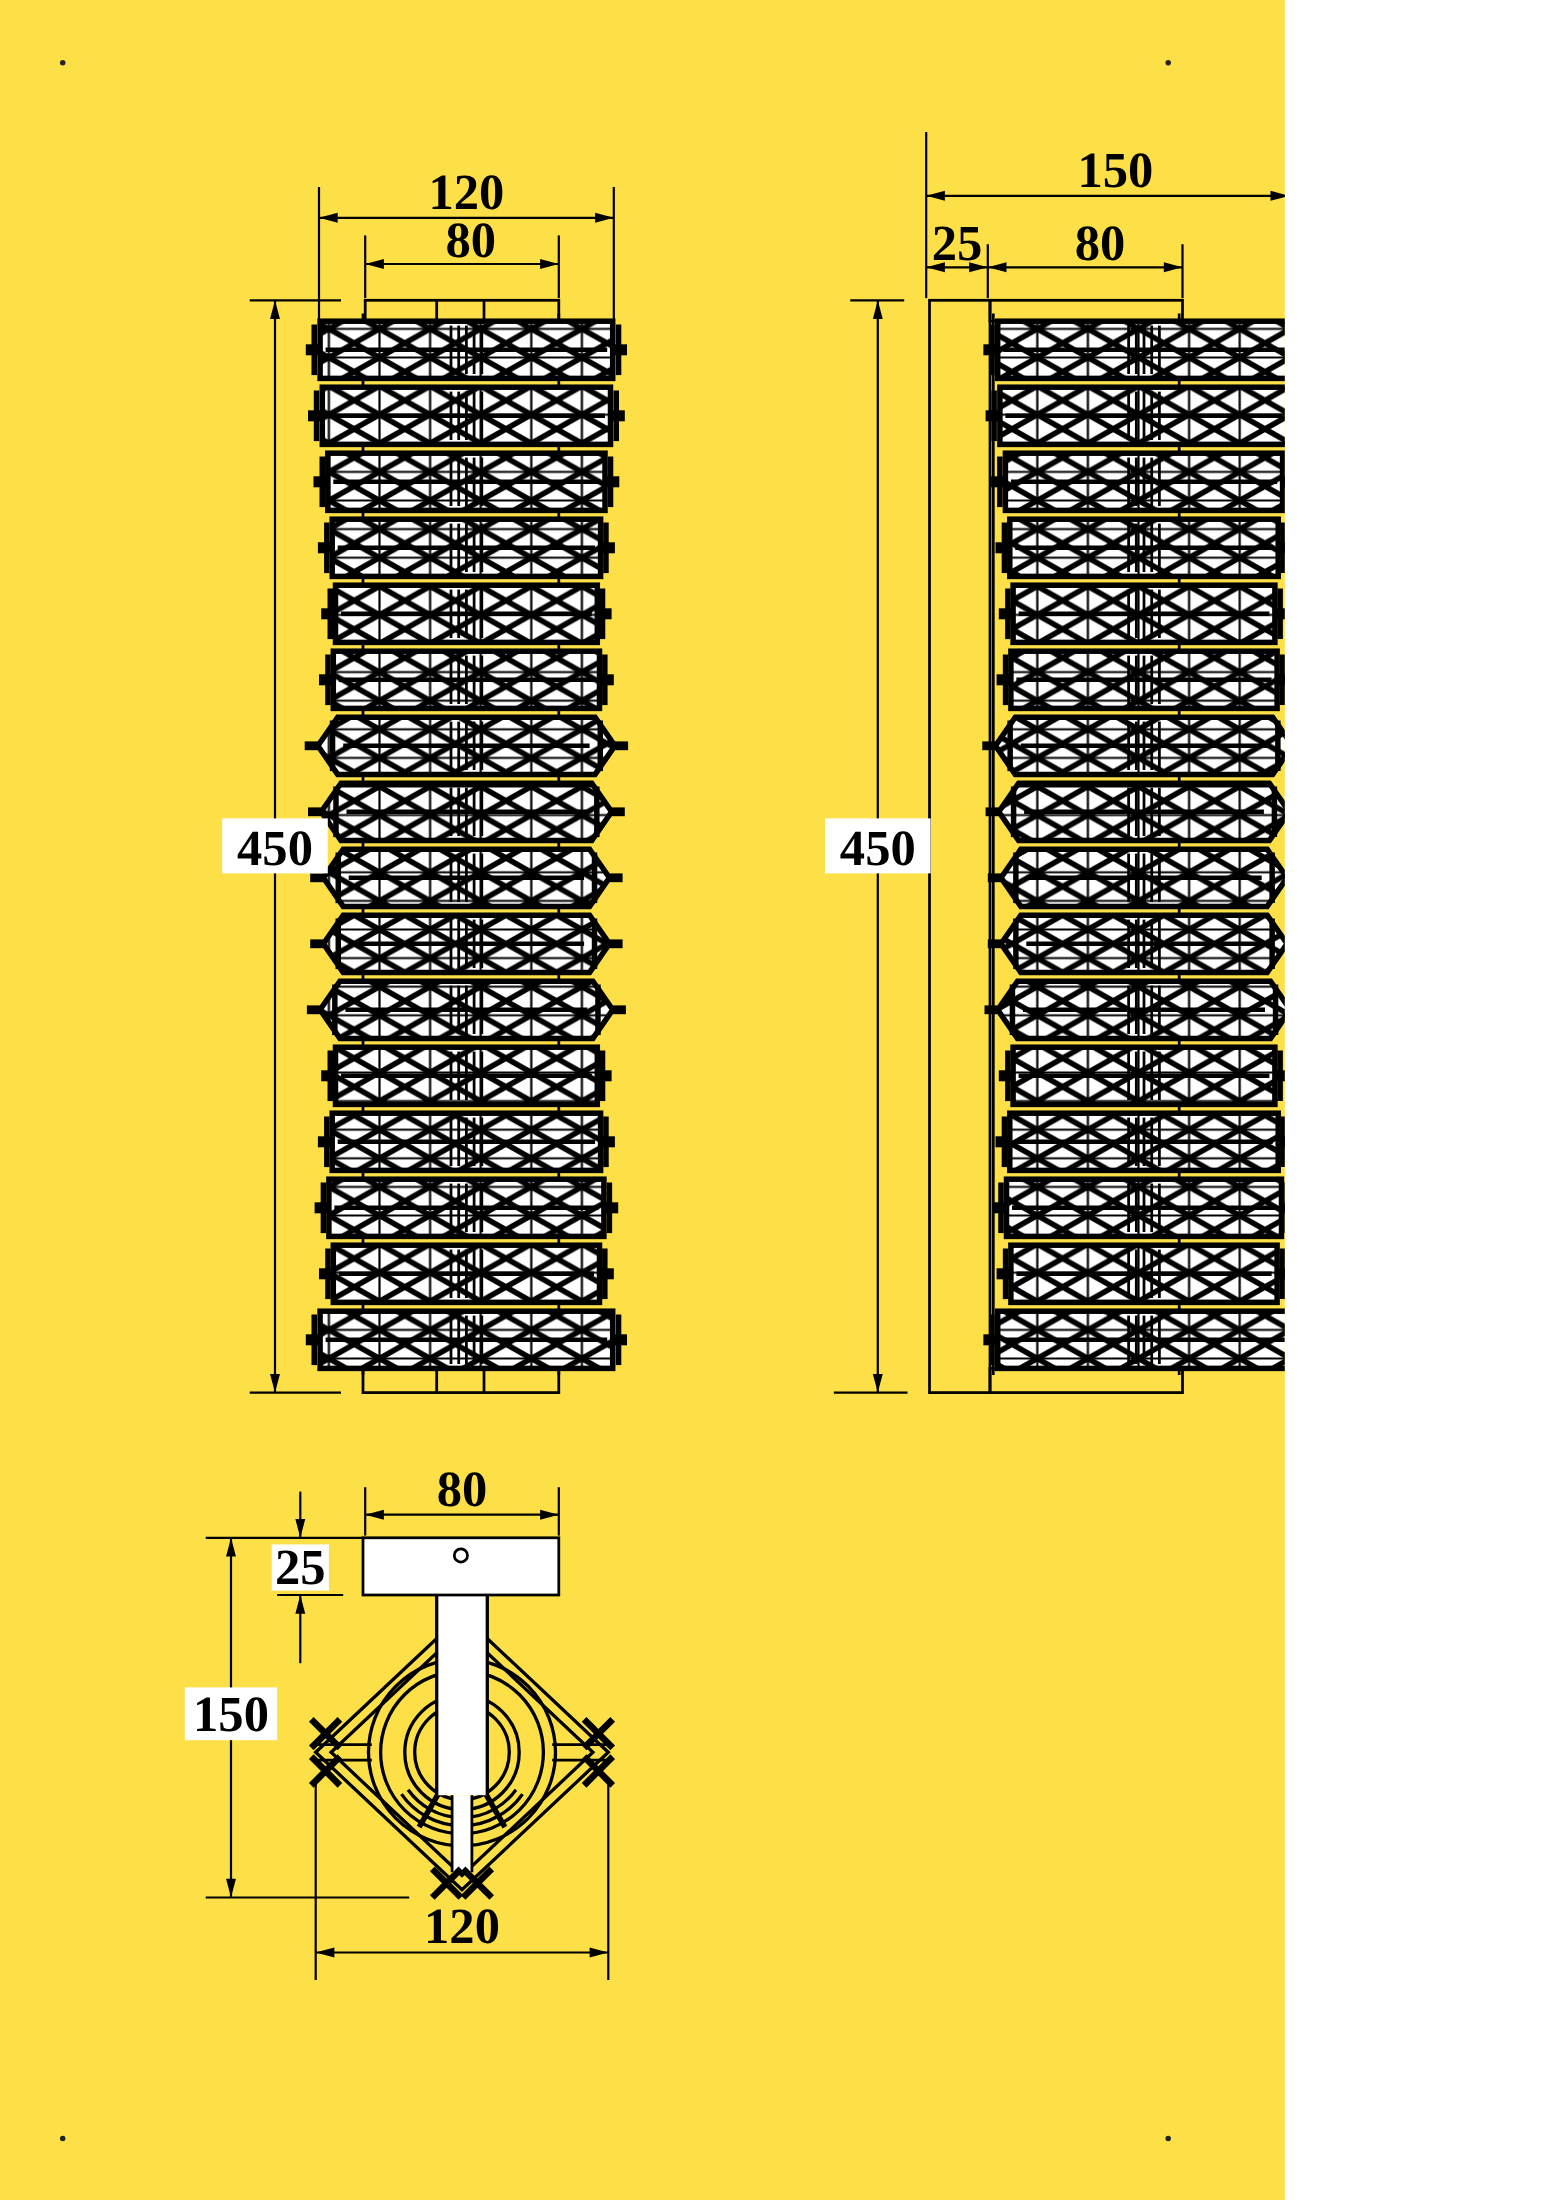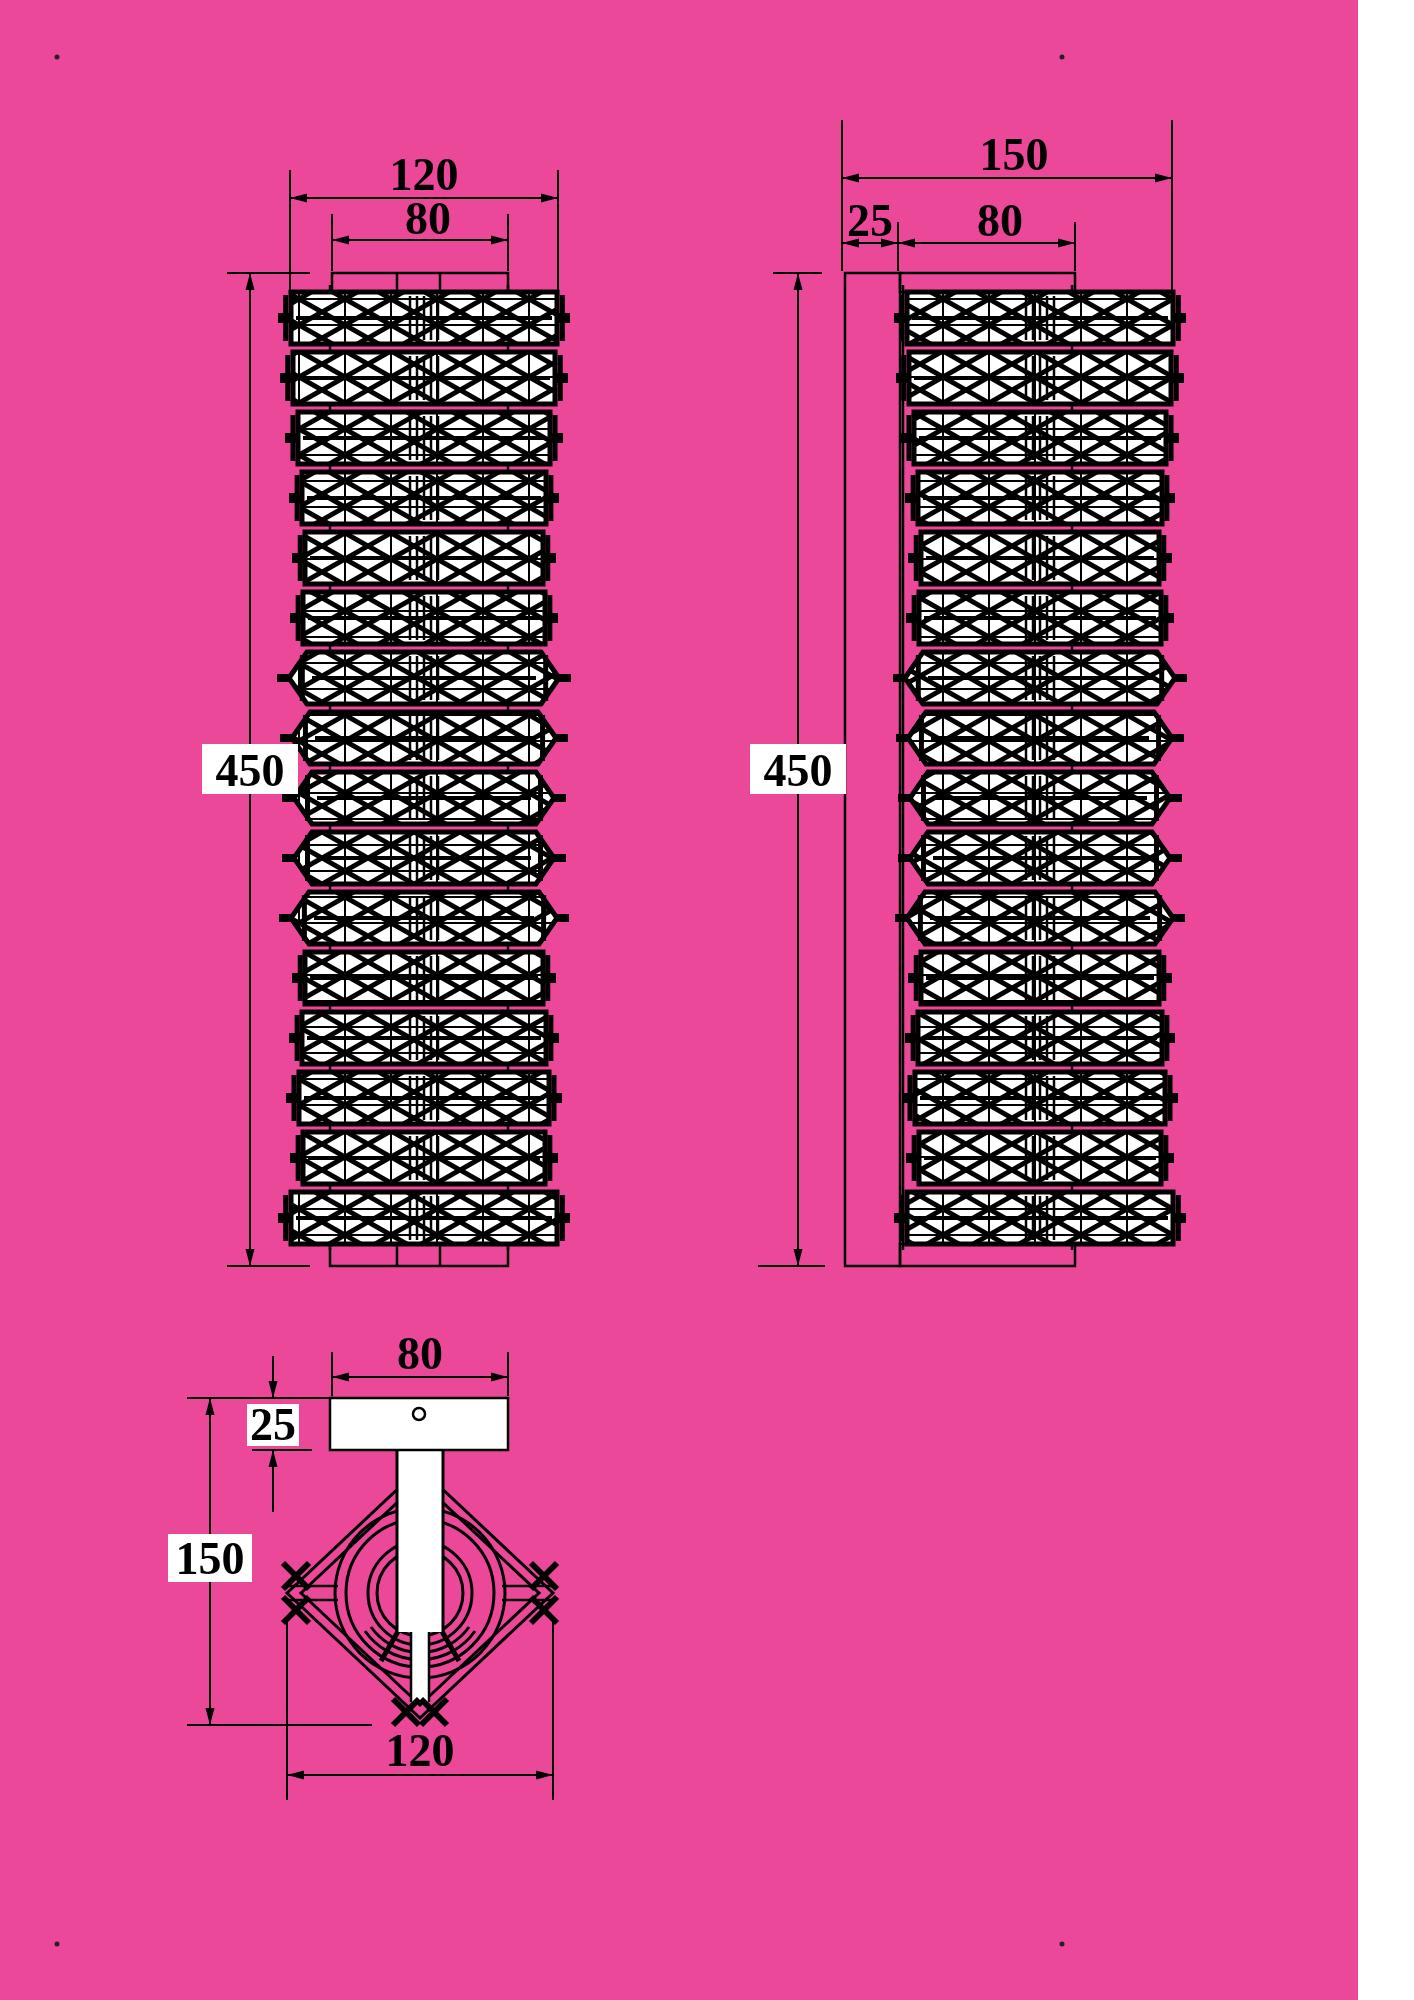--- a/index.html
+++ b/index.html
@@ -1,16 +1,16 @@
 <!DOCTYPE html>
 <html><head>
 <meta charset="utf-8">
 <style>
   html,body{margin:0;padding:0;background:#ffffff;}
-  .page{position:relative;width:1358px;height:2000px;background:#ec4899;overflow:hidden;}
+  .page{position:relative;width:1168px;height:2000px;background:#fde047;overflow:hidden;}
   .dim{font-family:"Liberation Serif", serif;font-weight:700;font-size:46px;fill:#000;}
   svg line, svg path, svg rect, svg circle, svg polygon{shape-rendering:auto;}
 </style>
 </head>
 <body>
 
 <div class="page">
 <svg width="1414" height="2000" viewBox="0 0 1414 2000" xmlns="http://www.w3.org/2000/svg">
   <defs>
     <pattern id="lat" width="46" height="26" patternUnits="userSpaceOnUse">

